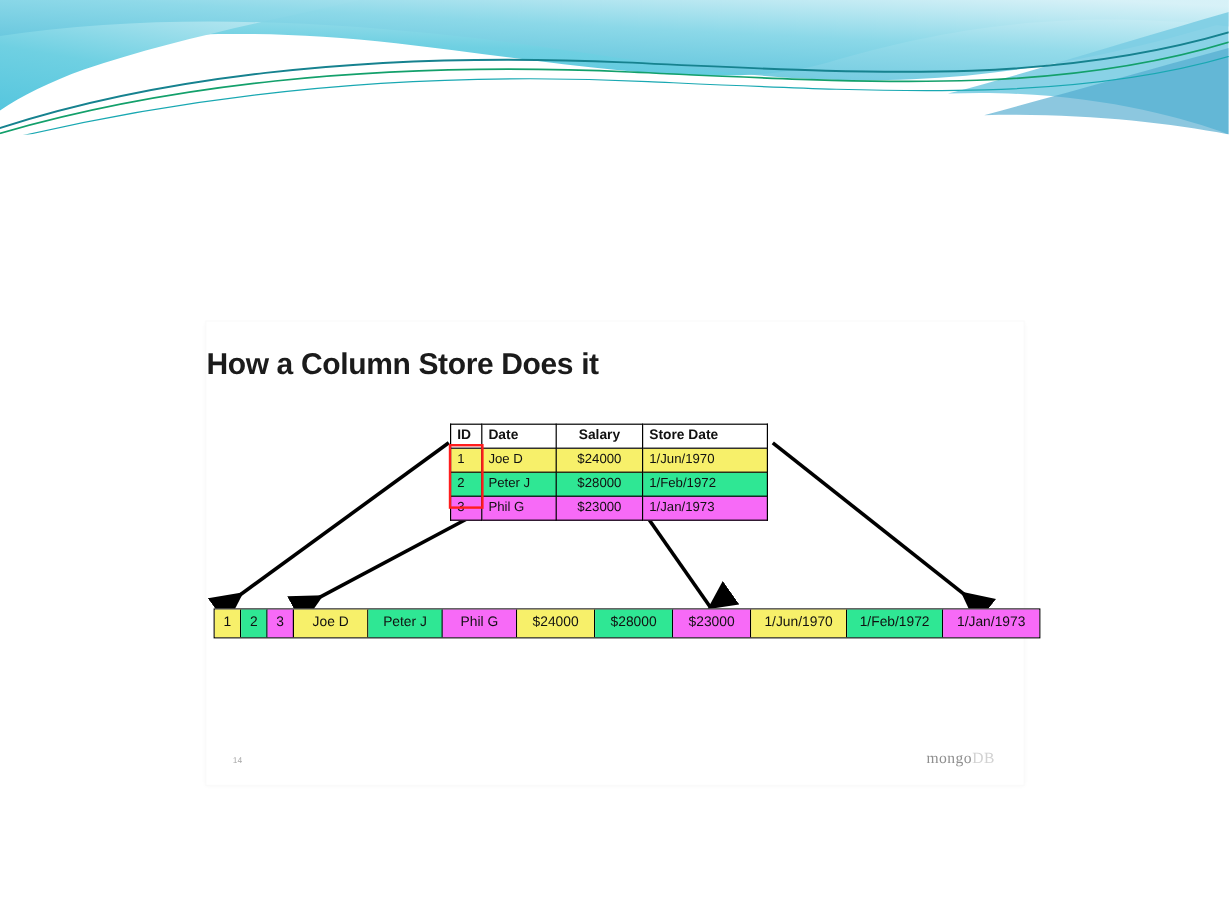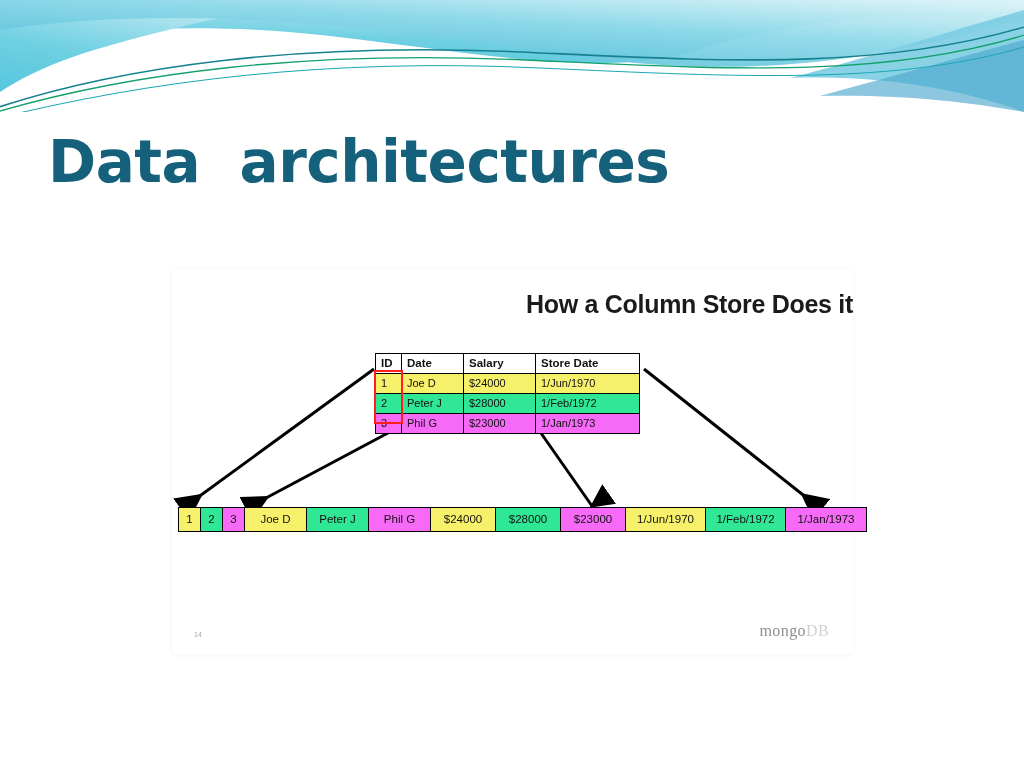--- a/index.html
+++ b/index.html
@@ -50,21 +50,21 @@
     width: 681px;
     height: 386px;
     background: #ffffff;
     box-shadow: 0 0 0 1px #fafafa, 0 1px 4px rgba(0,0,0,0.055);
   }
 
   #picture-title {
     position: absolute;
     left: 0; right: 0;
     top: 22px;
-    text-align: right;
+    text-align: left;
     font-family: "Liberation Sans", sans-serif;
     font-size: 25px;
     font-weight: bold;
     color: #1b1b1b;
     letter-spacing: -0.3px;
   }
 
   
   #connectors {
     position: absolute;
@@ -96,21 +96,21 @@
     box-sizing: border-box;
     margin-top: 35px;
   }
   #row-table thead th {
     font-weight: bold;
     background: #ffffff;
     font-size: 11.5px;
   }
   #row-table .col-id    { width: 26px; }
   #row-table .col-name  { width: 62px; }
-  #row-table .col-sal   { width: 72px; }
+  #row-table .col-sal   { width: 72px; text-align: center; }
   #row-table .col-date  { width: 104px; }
   .bg-yellow  { background: #f7f06a; }
   .bg-green   { background: #2fe794; }
   .bg-magenta { background: #f76af7; }
 
   
   #id-highlight {
     position: absolute;
     left: 202px;
     top: 102px;
@@ -156,21 +156,21 @@
     bottom: 16px;
     font-size: 7px;
     color: #a8a8a8;
     font-family: "Liberation Sans", sans-serif;
   }
   #mongodb-logo {
     position: absolute;
     right: 24px;
     bottom: 14px;
     font-family: "Liberation Serif", serif;
-    font-size: 16px;
+    font-size: 13px;
     letter-spacing: 0.4px;
   }
   #mongodb-logo .mongo { color: #8f8f8f; }
   #mongodb-logo .db    { color: #d2d2d2; }
 </style>
 </head>
 <body>
 
 <div id="slide">
 
@@ -200,21 +200,20 @@
                C900,74 980,96 1024,112 Z" fill="#7ccde3" opacity="0.9"></path>
       <path d="M1024,112 L1024,40 C950,60 880,80 820,96
                C900,94 970,102 1024,112 Z" fill="#4fa9ce" opacity="0.65"></path>
 
       <path d="M-10,110 C120,66 300,42 520,52 C720,61 880,72 1034,24" fill="none" stroke="#16828f" stroke-width="1.6"></path>
       <path d="M-10,114 C130,72 310,50 525,60 C725,69 885,80 1034,32" fill="none" stroke="#13a06b" stroke-width="1.4"></path>
       <path d="M-10,120 C150,80 330,58 540,68 C740,77 900,86 1034,44" fill="none" stroke="#19a8b2" stroke-width="1"></path>
     </svg>
   </div>
 
-  <div id="slide-title">Data  architectures</div>
 
   <div id="picture-panel">
 
     <div id="picture-title">How a Column Store Does it</div>
 
     <svg id="connectors" viewBox="0 0 681 386">
       <defs>
         <marker id="arrowL" markerWidth="9" markerHeight="9" refX="7" refY="4.5" orient="auto" markerUnits="strokeWidth">
           <path d="M9,0 L9,9 L0,4.5 Z" fill="#000000"></path>
         </marker>

